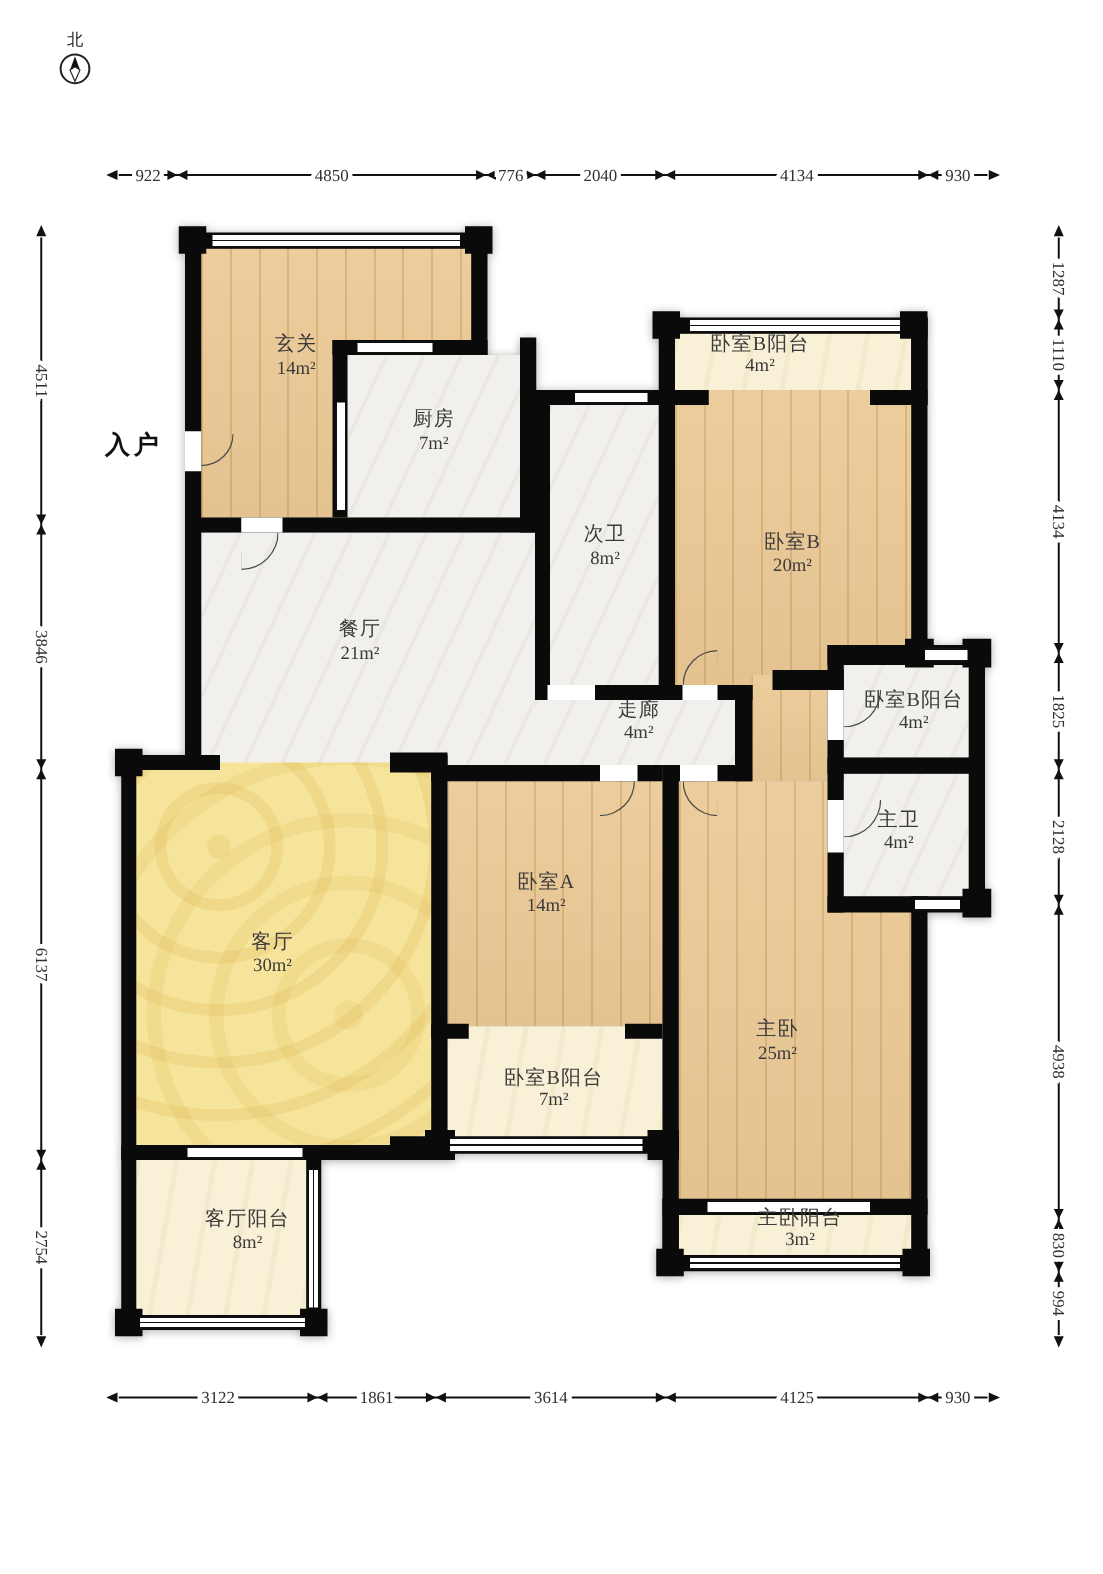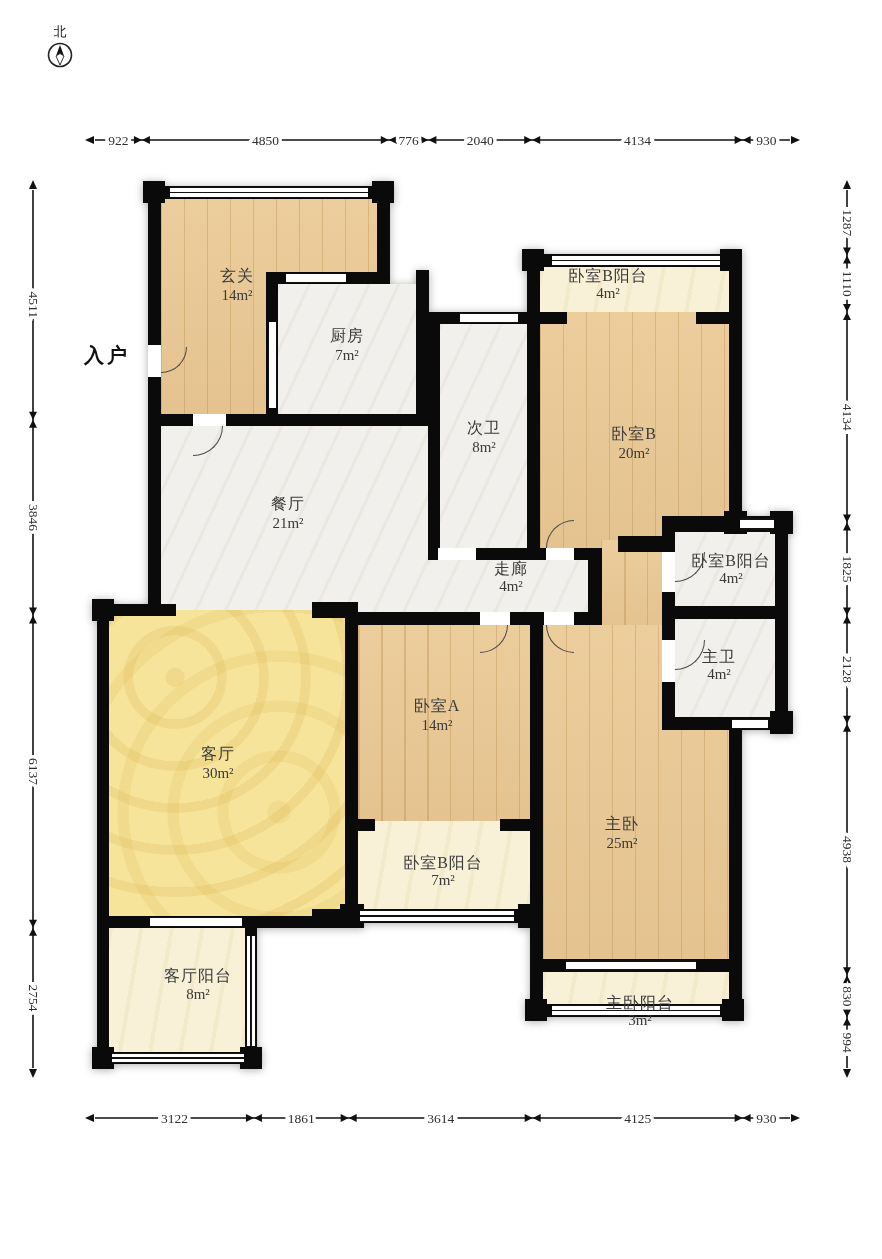--- a/index.html
+++ b/index.html
@@ -201,21 +201,21 @@
     <div class="ra">25m²</div>
   </div>
   <div class="rlabel" style="left:443px;top:854px;line-height:1.15">
     <div class="rn">卧室B阳台</div>
     <div class="ra">7m²</div>
   </div>
   <div class="rlabel" style="left:198px;top:966px;line-height:1.2">
     <div class="rn">客厅阳台</div>
     <div class="ra">8m²</div>
   </div>
-  <div class="rlabel" style="left:640px;top:994px;line-height:1.1">
+  <div class="rlabel" style="left:640px;top:966px;line-height:1.1">
     <div class="rn">主卧阳台</div>
     <div class="ra">3m²</div>
   </div>
 
   <div id="entry-label">入户</div>
 
   <svg id="compass" width="44" height="50" viewBox="0 0 44 50">
     <text x="20" y="14" font-size="13" fill="#222" text-anchor="middle">北</text>
     <circle cx="20" cy="33" r="11.5" fill="none" stroke="#222" stroke-width="1.6"></circle>
     <path d="M20 23 L24 34 L20 31.5 L16 34 Z" fill="#111"></path>

